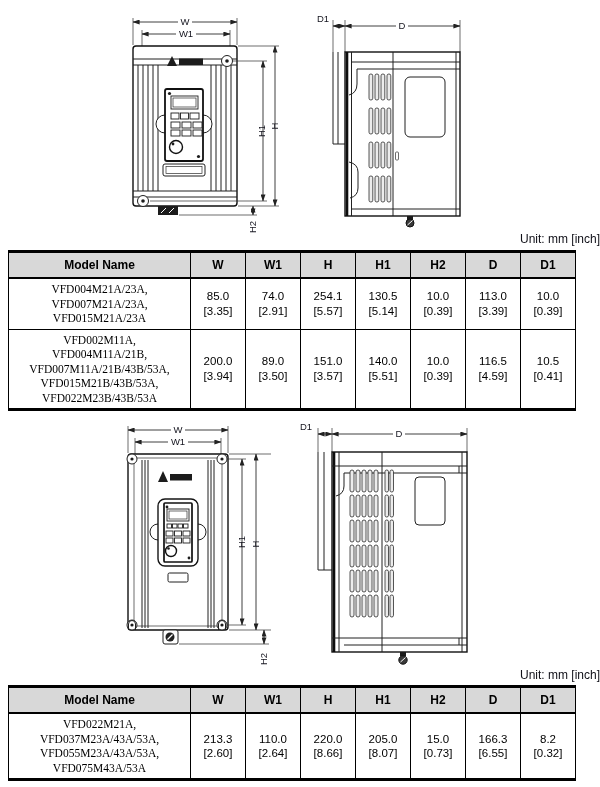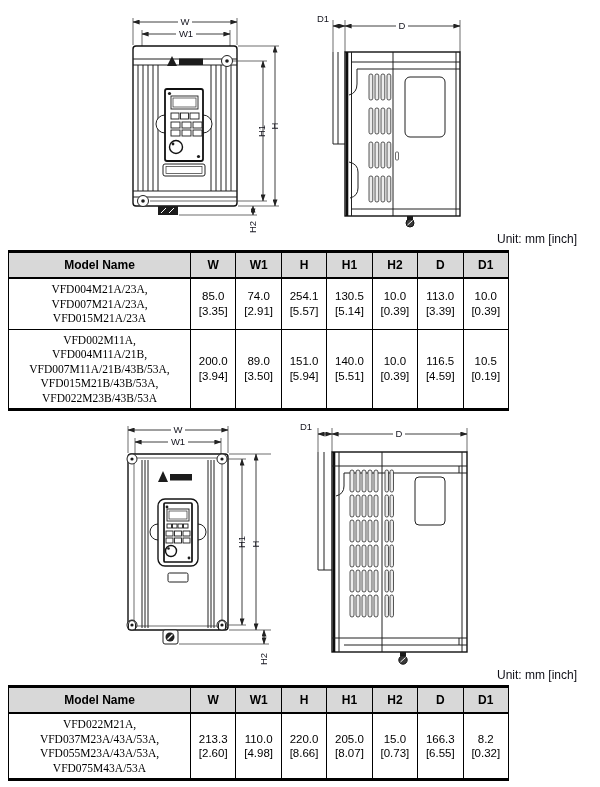--- a/index.html
+++ b/index.html
@@ -14,24 +14,24 @@
   .thin {stroke:#2e2e2e;stroke-width:.7;fill:none;}
   .dim  {stroke:#2b2b2b;stroke-width:.9;fill:none;}
   .lbl  {font:9.5px "Liberation Sans","DejaVu Sans",sans-serif;fill:#14141e;}
   .lblbg{fill:#fff;}
   .slot {fill:#ececec;stroke:#2b2b2b;stroke-width:.8;}
   .btn  {fill:#fff;stroke:#1d1d1d;stroke-width:.9;}
   .dark {fill:#1c1c1c;stroke:none;}
   .wfill{fill:#fff;}
 
   
-  .unit-label{position:absolute;right:23px;font-size:12px;color:#101018;}
+  .unit-label{position:absolute;right:0;font-size:12px;color:#101018;}
 
   
-  table.dim-table{position:absolute;left:8px;width:501px;border-collapse:collapse;
+  table.dim-table{position:absolute;left:8px;width:568px;border-collapse:collapse;
       table-layout:fixed;border-top:3px solid #000;border-bottom:3px solid #000;
       font-size:11.5px;}
   table.dim-table col.c-model{width:182px;}
   table.dim-table th{background:#d8d8d8;border:1px solid #000;border-bottom:2px solid #000;
       font-weight:bold;font-size:12px;padding:5px 2px;text-align:center;}
   table.dim-table td{border:1px solid #000;text-align:center;padding:3px 2px;line-height:14.5px;}
   .model-cell div{line-height:14.5px;font-family:Liberation Serif, serif;}
 </style>
 </head>
 <body>
@@ -286,37 +286,37 @@
         <td>
             <div>200.0</div>
             <div>[3.94]</div>
           </td>
         <td>
             <div>89.0</div>
             <div>[3.50]</div>
           </td>
         <td>
             <div>151.0</div>
-            <div>[5.94]</div>
+            <div>[3.57]</div>
           </td>
         <td>
             <div>140.0</div>
             <div>[5.51]</div>
           </td>
         <td>
             <div>10.0</div>
             <div>[0.39]</div>
           </td>
         <td>
             <div>116.5</div>
             <div>[4.59]</div>
           </td>
         <td>
             <div>10.5</div>
-            <div>[0.19]</div>
+            <div>[0.41]</div>
           </td>
       </tr>
     </tbody>
   </table>
 
   <svg class="drawing" style="left:118px;top:422px;" width="165" height="252" viewBox="0 0 165 252">
     <defs>
       <marker id="f2e" markerWidth="7" markerHeight="5" refX="6.6" refY="2.5" orient="auto" markerUnits="userSpaceOnUse">
           <path d="M0,0 L7,2.5 L0,5 Z" fill="#222"></path>
         </marker>
@@ -548,21 +548,21 @@
           <div>VFD037M23A/43A/53A,</div>
           <div>VFD055M23A/43A/53A,</div>
           <div>VFD075M43A/53A</div>
         </td>
         <td>
             <div>213.3</div>
             <div>[2.60]</div>
           </td>
         <td>
             <div>110.0</div>
-            <div>[4.98]</div>
+            <div>[2.64]</div>
           </td>
         <td>
             <div>220.0</div>
             <div>[8.66]</div>
           </td>
         <td>
             <div>205.0</div>
             <div>[8.07]</div>
           </td>
         <td>

